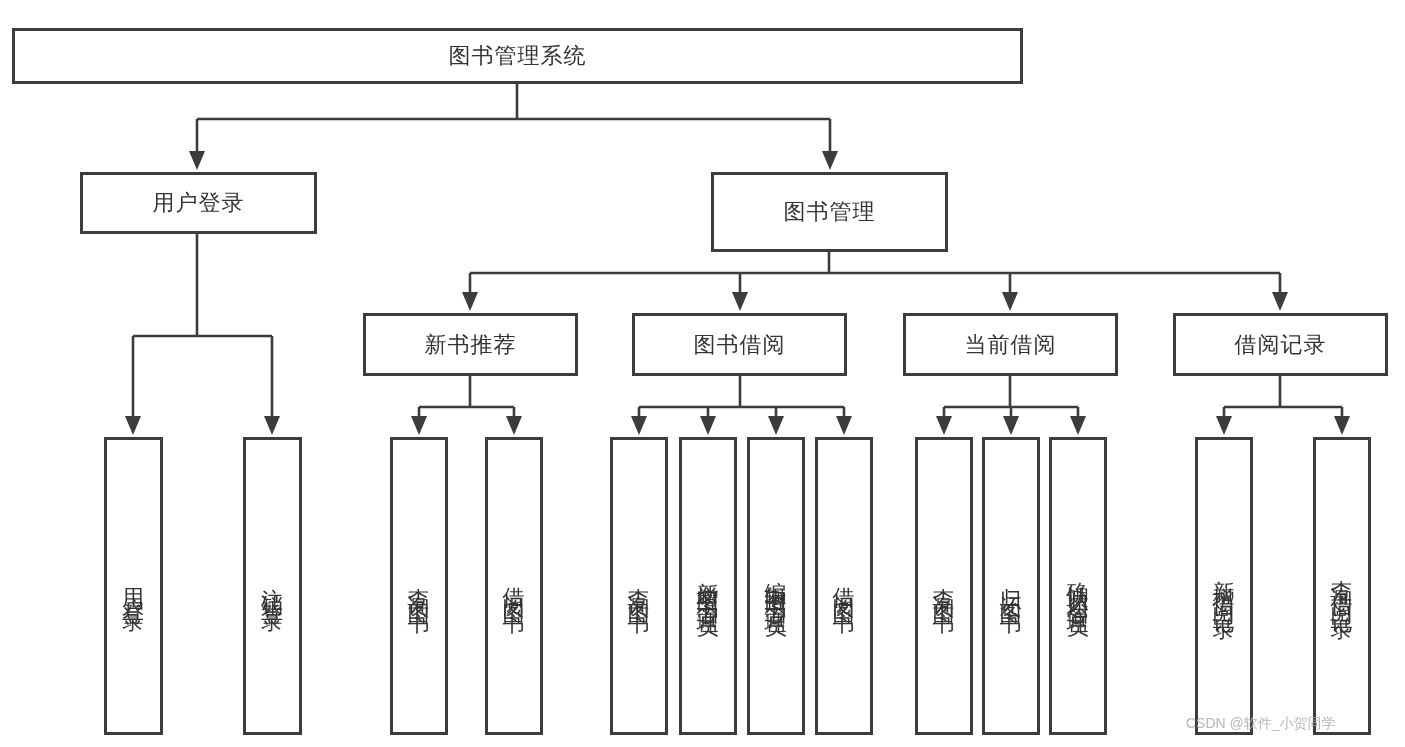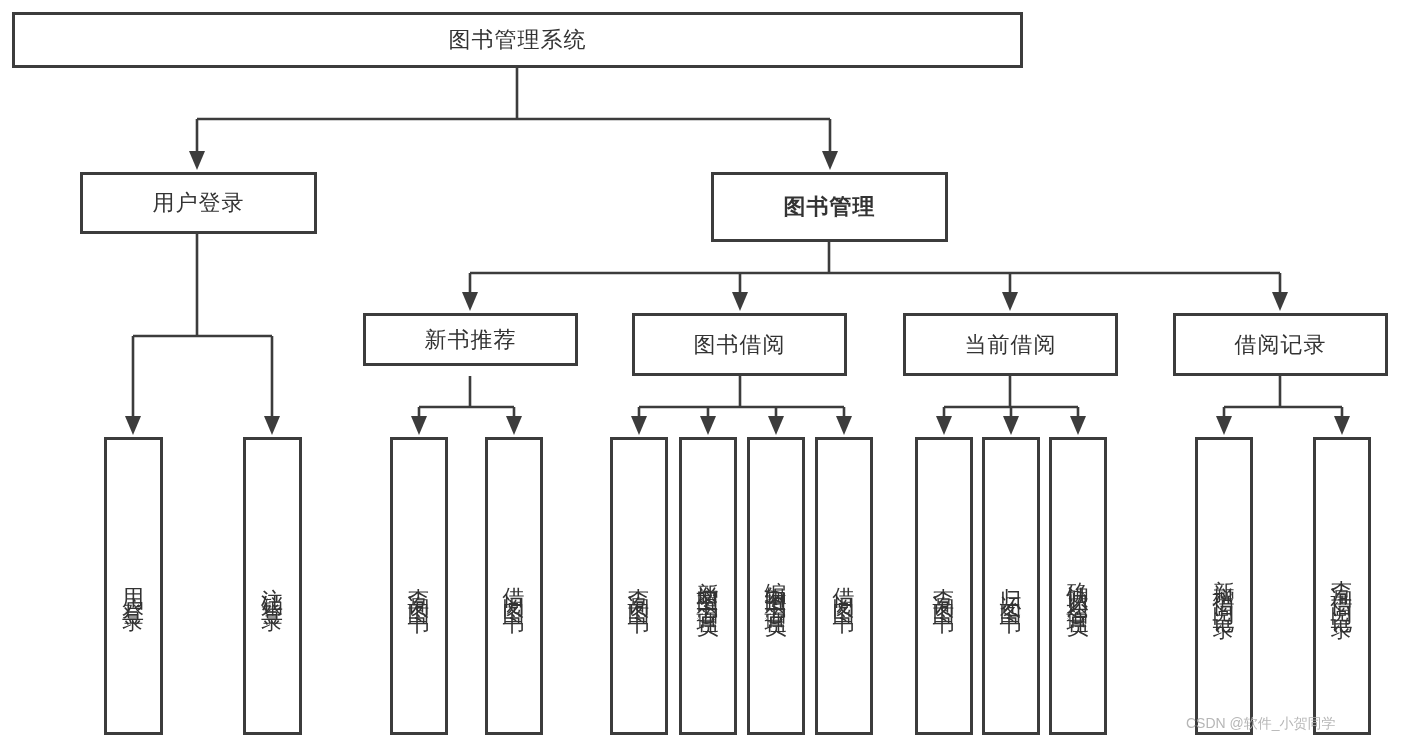--- a/index.html
+++ b/index.html
@@ -99,26 +99,26 @@
       <polygon points="1070,416 1086,416 1078,435"></polygon>
     </g>
 
     <g>
       <path d="M1280 376 V407 M1224 407 H1342 M1224 407 V417 M1342 407 V417"></path>
       <polygon points="1216,416 1232,416 1224,435"></polygon>
       <polygon points="1334,416 1350,416 1342,435"></polygon>
     </g>
   </svg>
 
-  <div class="node" style="left:12px;top:12px;width:1011px;height:56px;">图书管理系统</div>
+  <div class="node" style="left:12px;top:28px;width:1011px;height:56px;">图书管理系统</div>
 
   <div class="node" style="left:80px;top:172px;width:237px;height:62px;">用户登录</div>
-  <div class="node" style="left:711px;top:172px;width:237px;height:70px;font-weight:bold;">图书管理</div>
+  <div class="node" style="left:711px;top:172px;width:237px;height:80px;">图书管理</div>
 
-  <div class="node" style="left:363px;top:313px;width:215px;height:53px;">新书推荐</div>
+  <div class="node" style="left:363px;top:313px;width:215px;height:63px;">新书推荐</div>
   <div class="node" style="left:903px;top:313px;width:215px;height:63px;">当前借阅</div>
   <div class="node" style="left:632px;top:313px;width:215px;height:63px;">图书借阅</div>
   <div class="node" style="left:1173px;top:313px;width:215px;height:63px;">借阅记录</div>
 
   <div class="node leaf" style="left:104px;top:437px;width:59px;height:298px;">用户登录</div>
   <div class="node leaf" style="left:243px;top:437px;width:59px;height:298px;">注销登录</div>
 
   <div class="node leaf" style="left:390px;top:437px;width:58px;height:298px;">查询图书</div>
   <div class="node leaf" style="left:485px;top:437px;width:58px;height:298px;">借阅图书</div>
 

